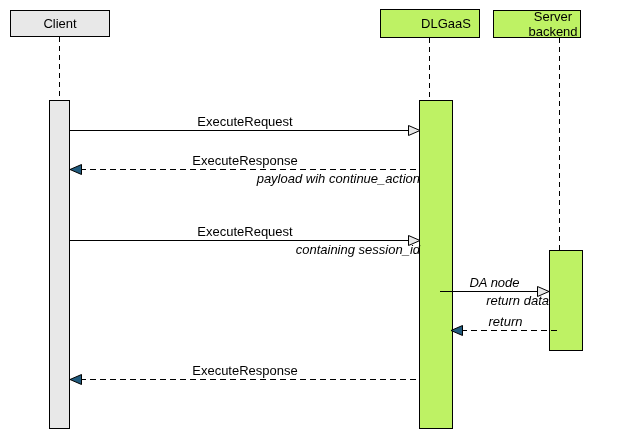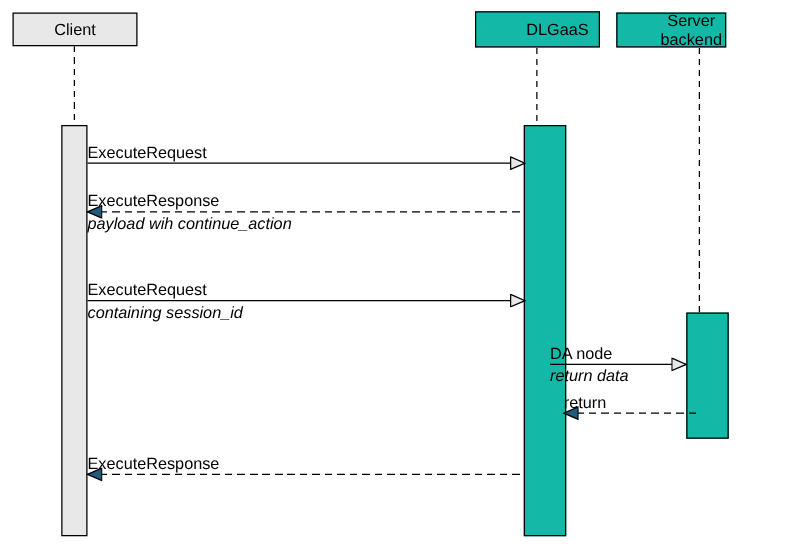--- a/index.html
+++ b/index.html
@@ -14,48 +14,48 @@
   }
   
   .head{
     position:absolute;
     border:1px solid #000;
     box-sizing:border-box;
     display:flex;align-items:center;justify-content:center;
     text-align:center;
   }
   .fill-gray{background:#e8e8e8;}
-  .fill-blue{background:#14b8a6;padding-left:32px;}
+  .fill-blue{background:#bef264;padding-left:32px;}
   
   .lifeline{
     position:absolute;
     width:1px;
     background:repeating-linear-gradient(to bottom,#000 0 5px,transparent 5px 9px);
   }
   
   .activation{
     position:absolute;
     border:1px solid #000;
     box-sizing:border-box;
   }
   
   .msg{position:absolute;height:1px;}
   .msg .line{position:absolute;left:0;right:0;top:0;height:1px;}
   .msg.solid .line{background:#000;}
   .msg.dashed .line{background:repeating-linear-gradient(to right,#000 0 6px,transparent 6px 10px);}
   .msg .label{
     position:absolute;left:0;right:0;bottom:2px;
-    text-align:left;white-space:nowrap;line-height:14px;
+    text-align:center;white-space:nowrap;line-height:14px;
   }
   .msg .note{
     position:absolute;left:0;right:0;top:3px;
-    text-align:left;white-space:nowrap;line-height:14px;
+    text-align:right;white-space:nowrap;line-height:14px;
     font-style:italic;
   }
-  .italic{}
+  .italic{font-style:italic;}
   .arrow{position:absolute;top:-5px;}
   .arrow.right{right:-1px;}
   .arrow.left{left:-1px;}
 </style>
 </head>
 <body>
 
 <div class="canvas">
 
   <div class="head fill-gray" style="left:10px;top:10px;width:100px;height:27px;">

